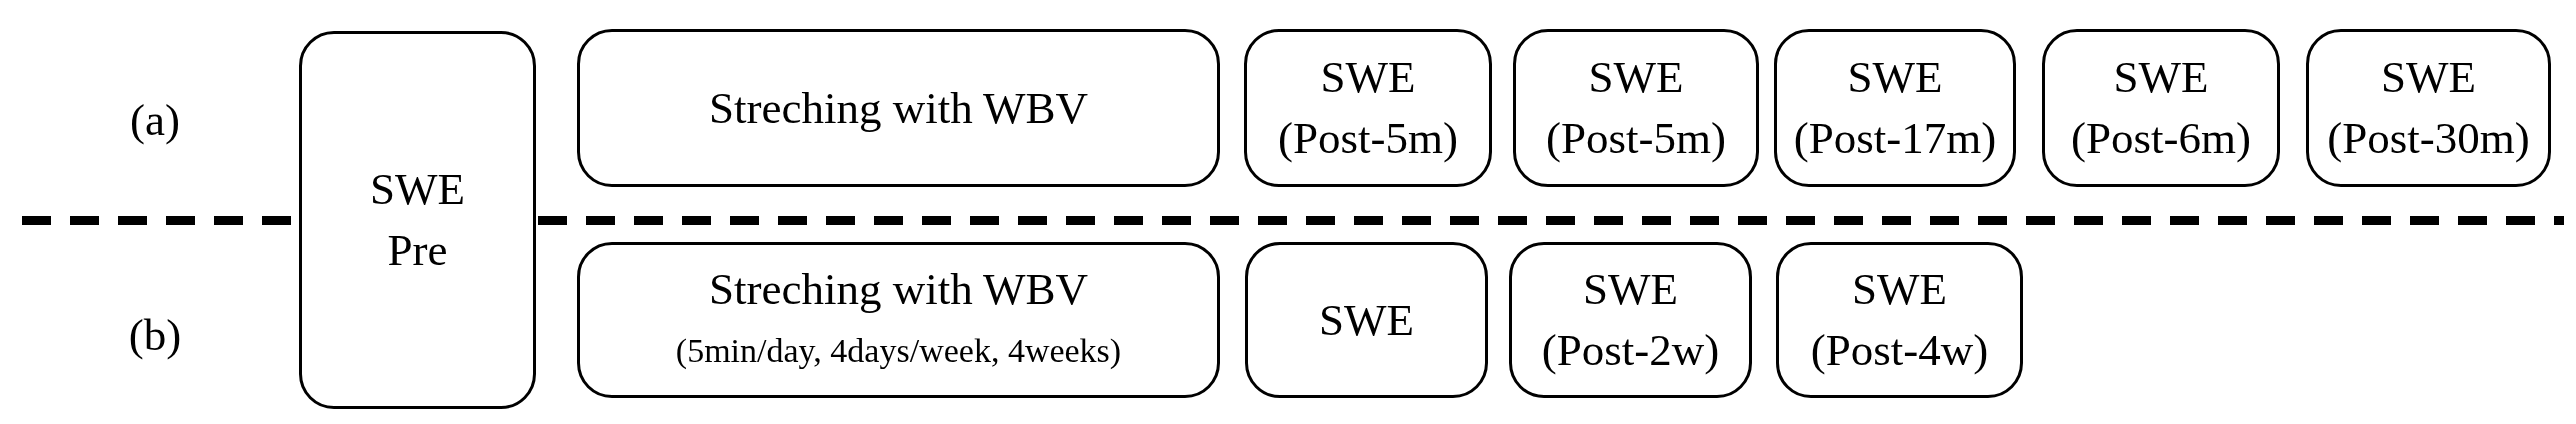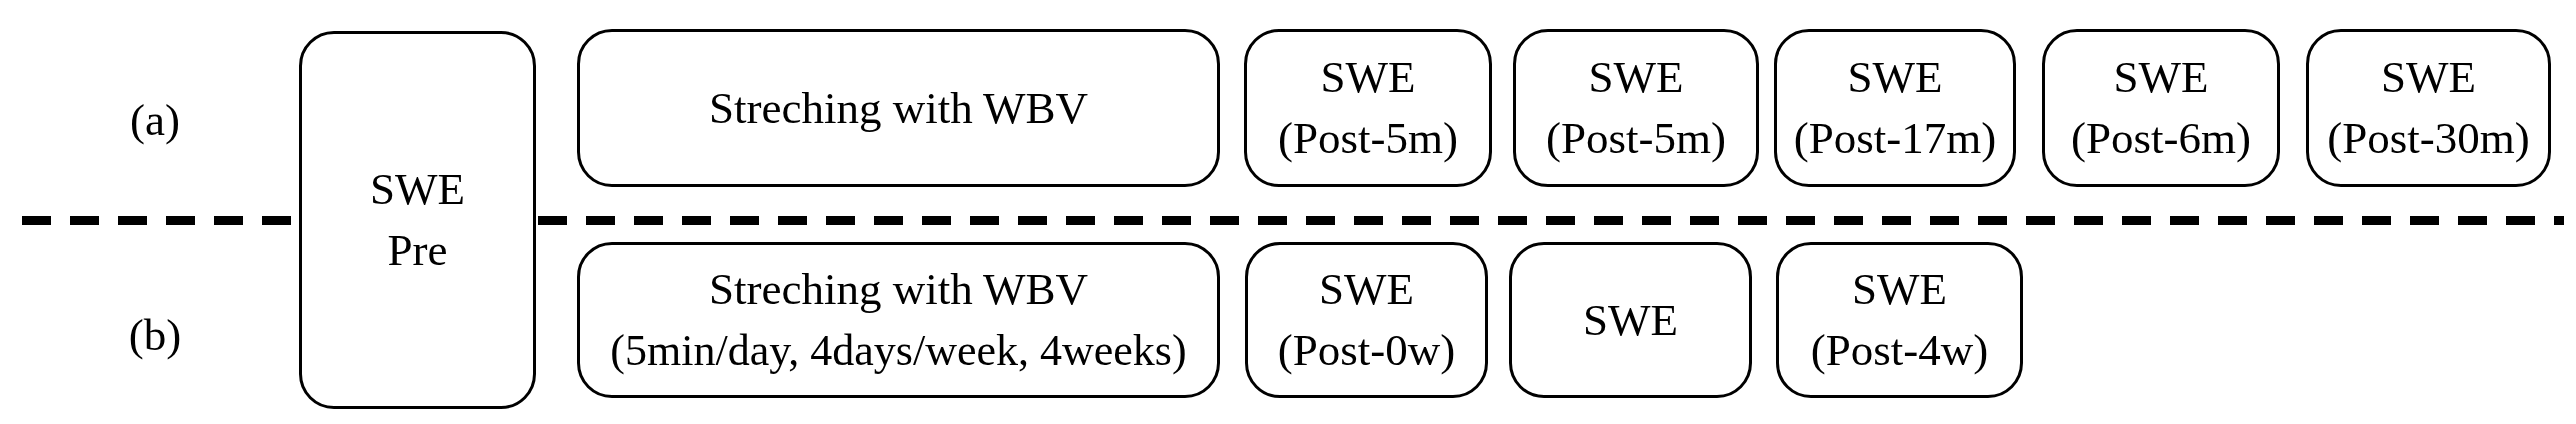--- a/index.html
+++ b/index.html
@@ -23,21 +23,21 @@
     background:var(--bg,#ffffff);
     border:3.7px solid var(--ink,#000000);
     border-radius:35px;
     display:flex;flex-direction:column;justify-content:center;align-items:center;
     text-align:left;
   }
   .row-a{top:29px;height:158px;}
   .row-b{top:242px;height:156px;}
   .pre-box{left:299px;top:31px;width:237px;height:378px;}
   .bline{font-size:45px;line-height:61px;white-space:nowrap;}
-  .bline.small{font-size:44px;}
+  .bline.small{font-size:34px;}
   .row-label{
     position:absolute;width:146px;text-align:center;
     font-size:45px;line-height:61px;z-index:2;
   }
   .label-a{left:82px;top:90px;}
   .label-b{left:82px;top:305px;}
 </style>
 </head>
 <body>
 
@@ -77,24 +77,24 @@
     <div class="bline">SWE</div>
     <div class="bline">(Post-30m)</div>
   </div>
 
   <div class="box row-b" style="left:577px;width:643px;">
     <div class="bline">Streching with WBV</div>
     <div class="bline small">(5min/day, 4days/week, 4weeks)</div>
   </div>
   <div class="box row-b" style="left:1245px;width:243px;">
     <div class="bline">SWE</div>
-    <div class="bline">(Post-0w)</div>
   </div>
   <div class="box row-b" style="left:1509px;width:243px;">
     <div class="bline">SWE</div>
+    <div class="bline">(Post-2w)</div>
   </div>
   <div class="box row-b" style="left:1776px;width:247px;">
     <div class="bline">SWE</div>
     <div class="bline">(Post-4w)</div>
   </div>
 
 </div>
 
 
 </body></html>

